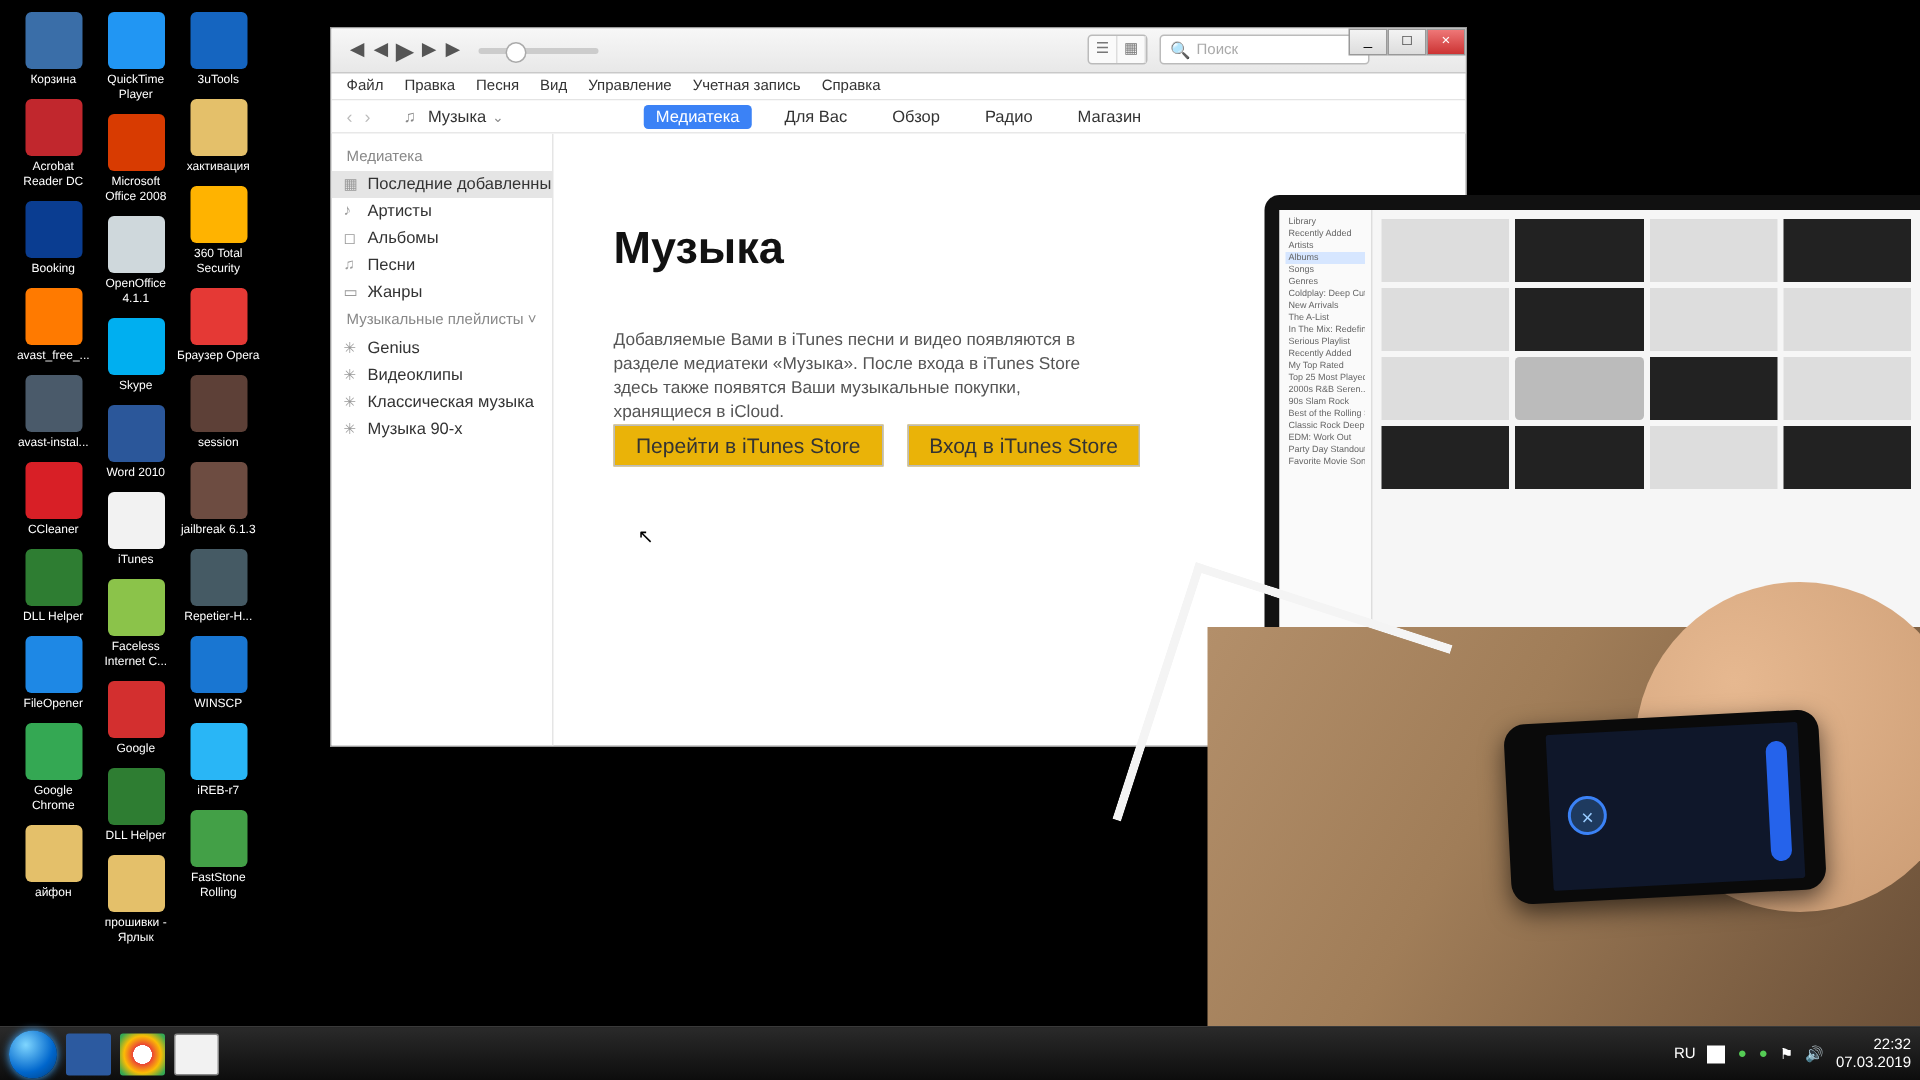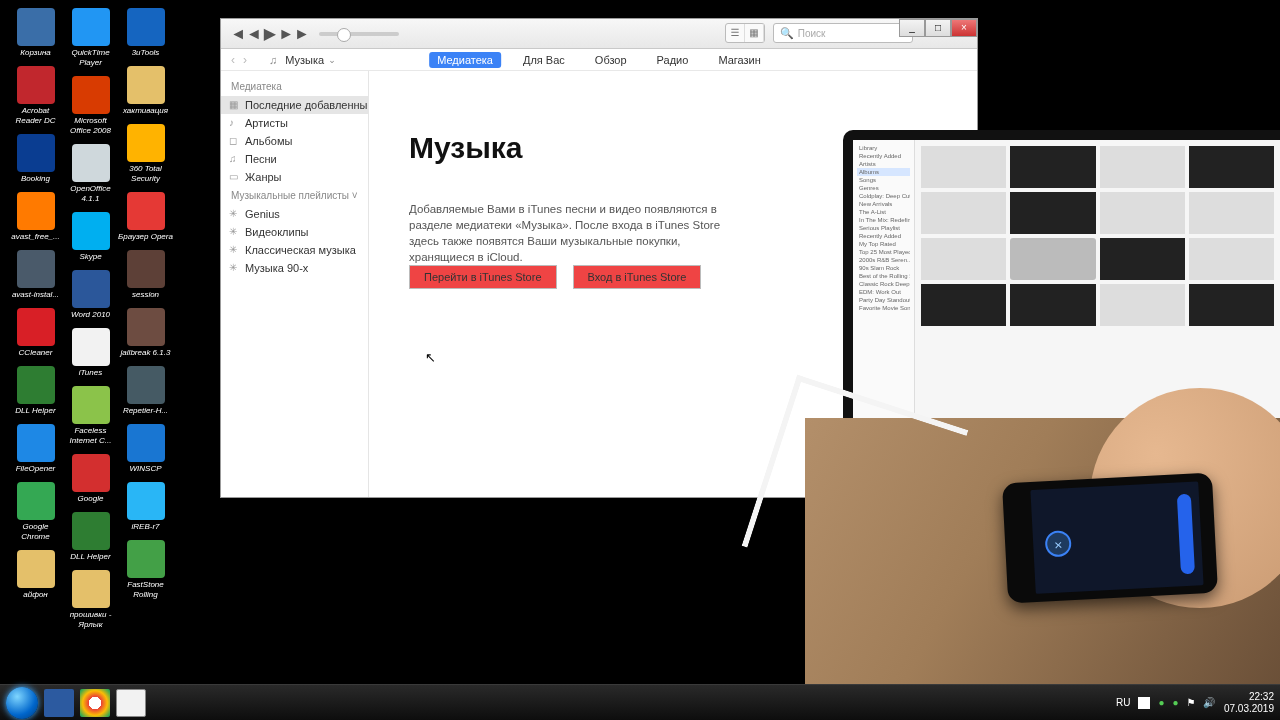--- a/index.html
+++ b/index.html
@@ -4,21 +4,21 @@
 <style>
   * { box-sizing: border-box; margin: 0; padding: 0; }
   body {
     width: 1280px; height: 720px; overflow: hidden;
     background: #000; font-family: Tahoma, Arial, sans-serif;
     position: relative;
   }
   
   .desktop { position: absolute; top: 8px; left: 8px; display: flex; }
   .icon-col { width: 55px; margin-right: 0; }
-  .dicon { width: 55px; text-align: center; margin-bottom: 8px; cursor: pointer; font-style: italic; }
+  .dicon { width: 55px; text-align: center; margin-bottom: 8px; cursor: pointer; }
   .dicon .box { width: 38px; height: 38px; margin: 0 auto 2px; border-radius: 4px; }
   .dicon .lbl { color: #fff; font-size: 8px; line-height: 10px; text-shadow: 0 1px 2px #000; word-wrap: break-word; }
   
   .itunes {
     position: absolute; left: 220px; top: 18px; width: 758px; height: 480px;
     background: #fff; border: 1px solid #9b9b9b; box-shadow: 2px 2px 8px rgba(0,0,0,.4);
     display: flex; flex-direction: column;
   }
   .it-title { height: 30px; background: linear-gradient(#f7f7f7,#e8e8e8);
     border-bottom: 1px solid #c9c9c9; position: relative; display:flex; align-items:center; }
@@ -48,21 +48,21 @@
   .it-body{flex:1;display:flex;overflow:hidden;}
   .sidebar{width:148px;background:#fff;border-right:1px solid #e5e5e5;padding:6px 0;font-size:11px;color:#333;}
   .sb-hdr{font-size:10px;color:#888;padding:4px 10px;}
   .sb-item{padding:3px 10px 3px 24px;position:relative;cursor:pointer;white-space:nowrap;overflow:hidden;}
   .sb-item.sel{background:#e5e5e5;}
   .sb-item .ic{position:absolute;left:8px;top:3px;font-size:10px;color:#999;}
   .main{flex:1;padding:60px 40px;}
   .main h1{font-size:30px;font-weight:700;color:#111;margin-bottom:36px;}
   .main p{font-size:11.5px;color:#555;line-height:16px;max-width:340px;}
   .btn-row{display:flex;gap:16px;}
-  .btn{border:1px solid #bbb;background:#ef4444;padding:5px 14px;font-size:11px;color:#333;cursor:pointer;}
+  .btn{border:1px solid #bbb;background:#eab308;padding:5px 14px;font-size:14px;color:#333;cursor:pointer;}
   .btn.hl{position:relative;}
   .hl-ring{position:absolute;left:-6px;top:-10px;width:46px;height:46px;border-radius:50%;
     background:radial-gradient(circle,#ffe23a 0%,#ffe23a 55%,rgba(255,226,58,0) 72%);z-index:-1;}
   .cursor{position:absolute;left:425px;top:350px;font-size:13px;color:#000;z-index:30;pointer-events:none;}
   
   .laptop{position:absolute;right:0;top:130px;width:455px;height:300px;}
   .lap-frame{position:absolute;left:18px;top:0;width:437px;height:288px;background:#111;border-radius:10px 0 0 0;padding:10px 0 0 10px;}
   .lap-screen{width:100%;height:100%;background:#f6f6f6;display:flex;font-size:6px;}
   .lap-side{width:62px;background:#fafafa;border-right:1px solid #ddd;padding:4px;color:#666;}
   .lap-side div{padding:1px 2px;white-space:nowrap;overflow:hidden;}
@@ -239,20 +239,29 @@
         <span class="ph">Поиск</span>
       </div>
     </div>
     <div class="win-btns">
       <div>_</div>
       <div>□</div>
       <div class="close">×</div>
     </div>
   </div>
 
+  <div class="it-menu" id="itmenu">
+      <span>Файл</span>
+      <span>Правка</span>
+      <span>Песня</span>
+      <span>Вид</span>
+      <span>Управление</span>
+      <span>Учетная запись</span>
+      <span>Справка</span>
+    </div>
 
   <div class="it-sub" style="position:relative">
     <span class="nav-ar">‹</span>
     <span class="nav-ar">›</span>
     <span style="width:6px"></span>
     <span class="note">♫</span>
     <span class="lib-pick">
       <span>Музыка</span>
       <span style="color:#888;font-size:9px">⌄</span>
     </span>

